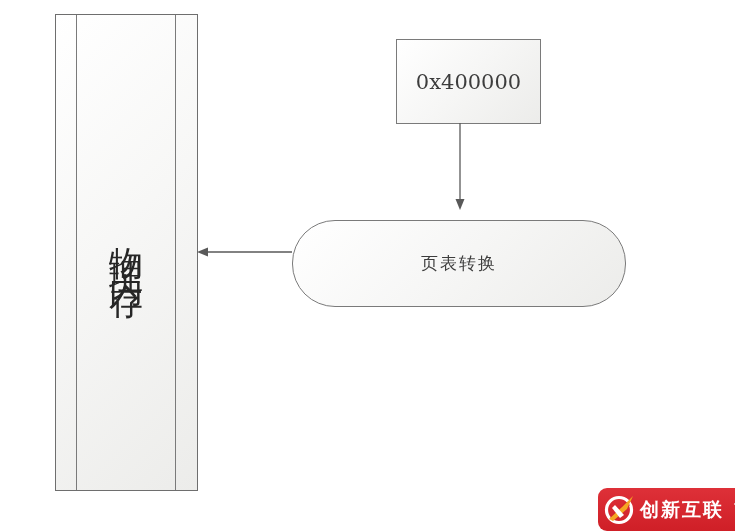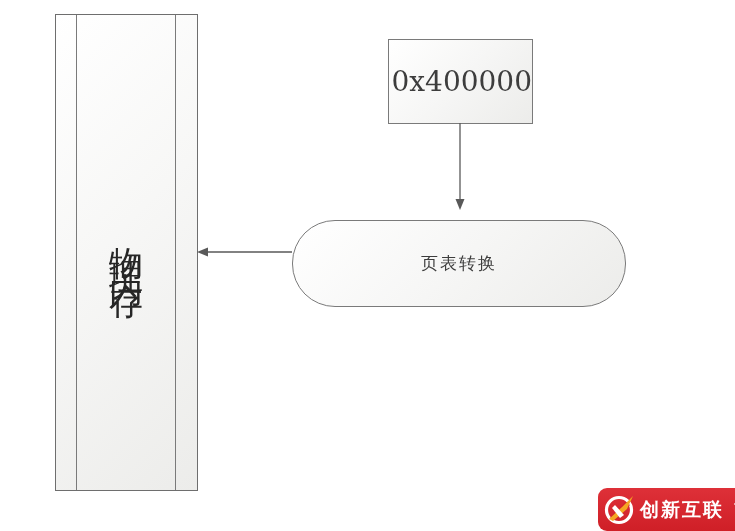--- a/index.html
+++ b/index.html
@@ -31,26 +31,26 @@
     display:flex;align-items:center;justify-content:center;
     writing-mode:vertical-rl;
     letter-spacing:13px;
     font-size:34px;
     color:#262626;
     padding-bottom:13px; 
   }
   
   .addr-box{
     position:absolute;
-    left:388px;top:39px;
+    left:396px;top:39px;
     width:143px;height:83px;
     border:1px solid #7a7a7a;
     background:linear-gradient(135deg,#ffffff 0%,#f6f6f5 50%,#ececea 100%);
-    display:flex;align-items:center;justify-content:flex-end;
-    font-size:28px;
+    display:flex;align-items:center;justify-content:center;
+    font-size:21px;
     color:#3d3d3d;
   }
   
   .stadium{
     position:absolute;
     left:292px;top:220px;
     width:332px;height:85px;
     border:1px solid #7a7a7a;
     border-radius:43px;
     background:linear-gradient(135deg,#ffffff 0%,#f6f6f5 50%,#ececea 100%);

